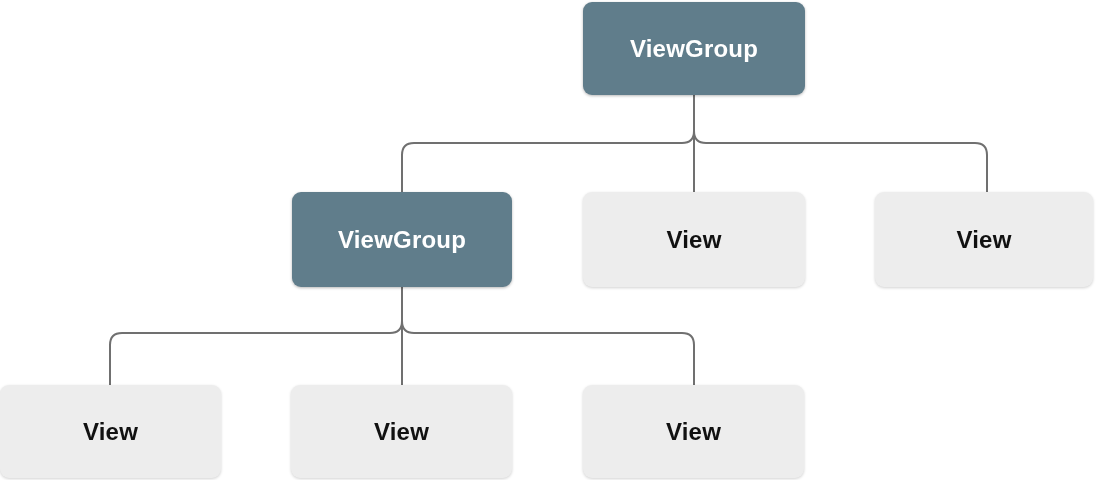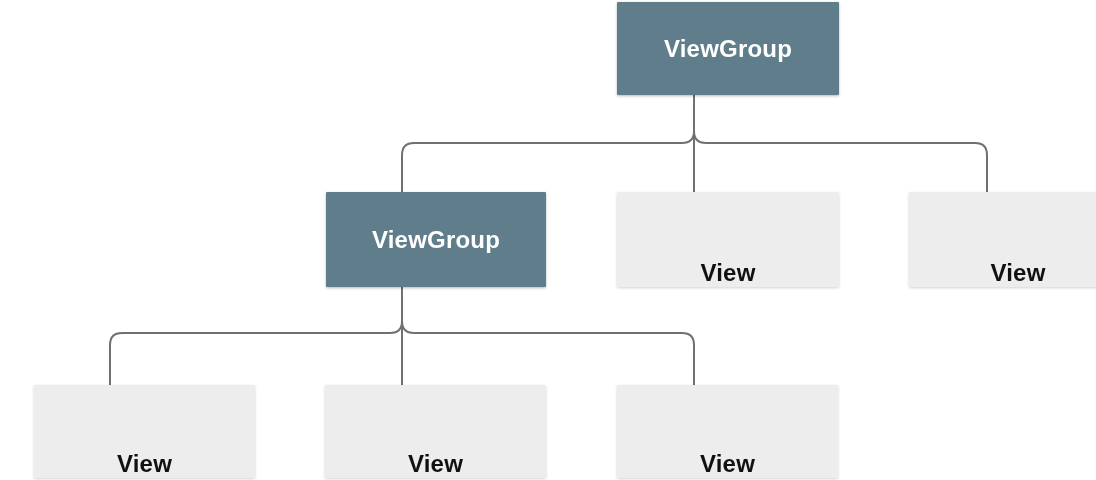--- a/index.html
+++ b/index.html
@@ -23,37 +23,35 @@
   .edges path {
     fill: none;
     stroke: var(--edge, #707070);
     stroke-width: 2;
   }
   .node {
     position: absolute;
     display: flex;
     align-items: center;
     justify-content: center;
-    border-radius: 1px;
+    border-radius: 9px;
     font-size: 24px;
     font-weight: 700;
     letter-spacing: 0.2px;
     box-sizing: border-box;
-    margin-left: 34px;
   }
   .node.viewgroup {
     background: var(--viewgroup_fill, #607d8b);
     color: var(--viewgroup_text, #ffffff);
     box-shadow: 0 1px 3px rgba(0,0,0,0.28);
   }
   .node.view {
     background: var(--view_fill, #ededed);
     color: var(--view_text, #111111);
     box-shadow: 0 1px 3px rgba(0,0,0,0.18);
-    align-items: flex-end;
   }
   
   .n-root       { left: 583px; top: 2px;   width: 222px; height: 93px; }
   .n-vg-child   { left: 292px; top: 192px; width: 220px; height: 95px; }
   .n-view-mid   { left: 583px; top: 192px; width: 222px; height: 95px; }
   .n-view-right { left: 875px; top: 192px; width: 218px; height: 95px; }
   .n-view-b1    { left: 0px;   top: 385px; width: 221px; height: 93px; }
   .n-view-b2    { left: 291px; top: 385px; width: 221px; height: 93px; }
   .n-view-b3    { left: 583px; top: 385px; width: 221px; height: 93px; }
 </style>

